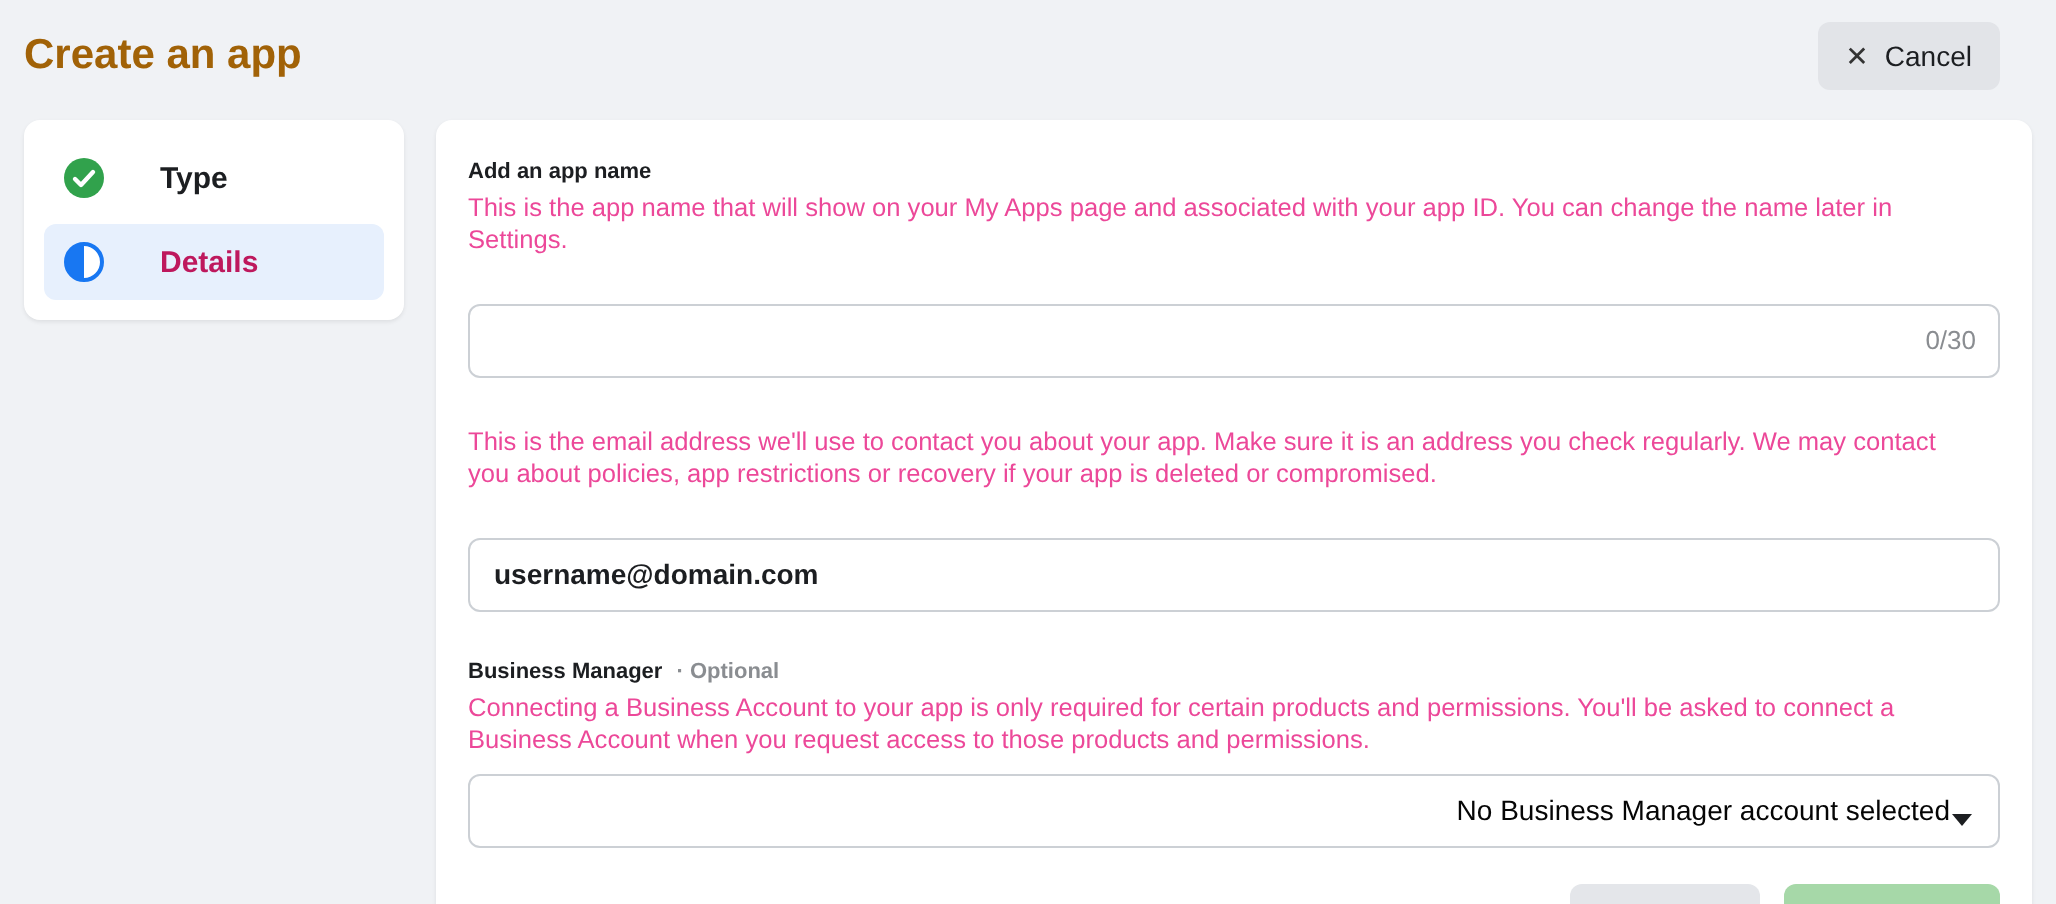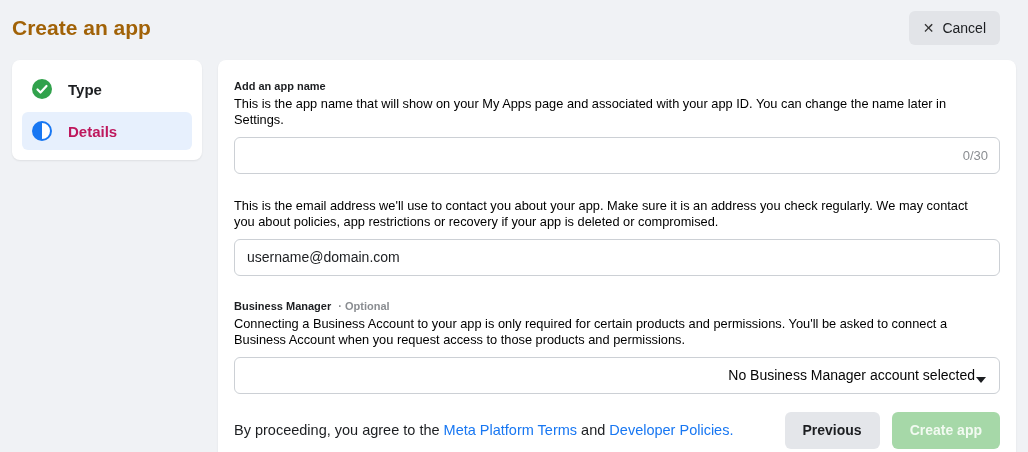--- a/index.html
+++ b/index.html
@@ -49,21 +49,21 @@
   .sidebar-card {
     width: 190px;
     background: #ffffff;
     border-radius: 8px;
     padding: 10px;
     box-shadow: 0 1px 2px rgba(0,0,0,0.08);
   }
   .step-item {
     display: flex;
     align-items: center;
-    gap: 16px;
+    gap: 28px;
     padding: 9px 10px;
     border-radius: 6px;
     font-size: 15px;
     font-weight: bold;
     cursor: pointer;
   }
   .step-item + .step-item { margin-top: 4px; }
   .step-item.active { background: #e7f0fd; color: #be185d; }
   .step-icon { width: 20px; height: 20px; flex: 0 0 20px; display: inline-flex; }
 
@@ -72,37 +72,38 @@
     flex: 1;
     background: #ffffff;
     border-radius: 8px;
     padding: 20px 16px 18px 16px;
     box-shadow: 0 1px 2px rgba(0,0,0,0.08);
   }
   .field-label { font-size: 11px; font-weight: bold; color: #1c1e21; }
   .optional-tag { color: #8a8d91; font-weight: bold; margin-left: 4px; margin-top: 41px; }
   .field-help {
     font-size: 12.8px;
-    color: #000000;
+    color: #ec4899;
     margin-top: 4px;
     line-height: 1.25;
     max-width: 98%;
   }
   .field-group { margin-bottom: 24px; }
-  .input-wrap { position: relative; margin-top: 9px; }
+  .input-wrap { position: relative; margin-top: 24px; }
   .text-input {
     width: 100%;
     height: 37px;
     border: 1px solid #ccd0d5;
     border-radius: 6px;
     padding: 0 52px 0 12px;
     font-size: 14px;
     font-family: inherit;
     color: #1c1e21;
     background: #fff;
+    font-weight: bold;
   }
   .char-counter {
     position: absolute;
     right: 12px;
     top: 50%;
     transform: translateY(-50%);
     color: #8a8d91;
     font-size: 13px;
     pointer-events: none;
   }

